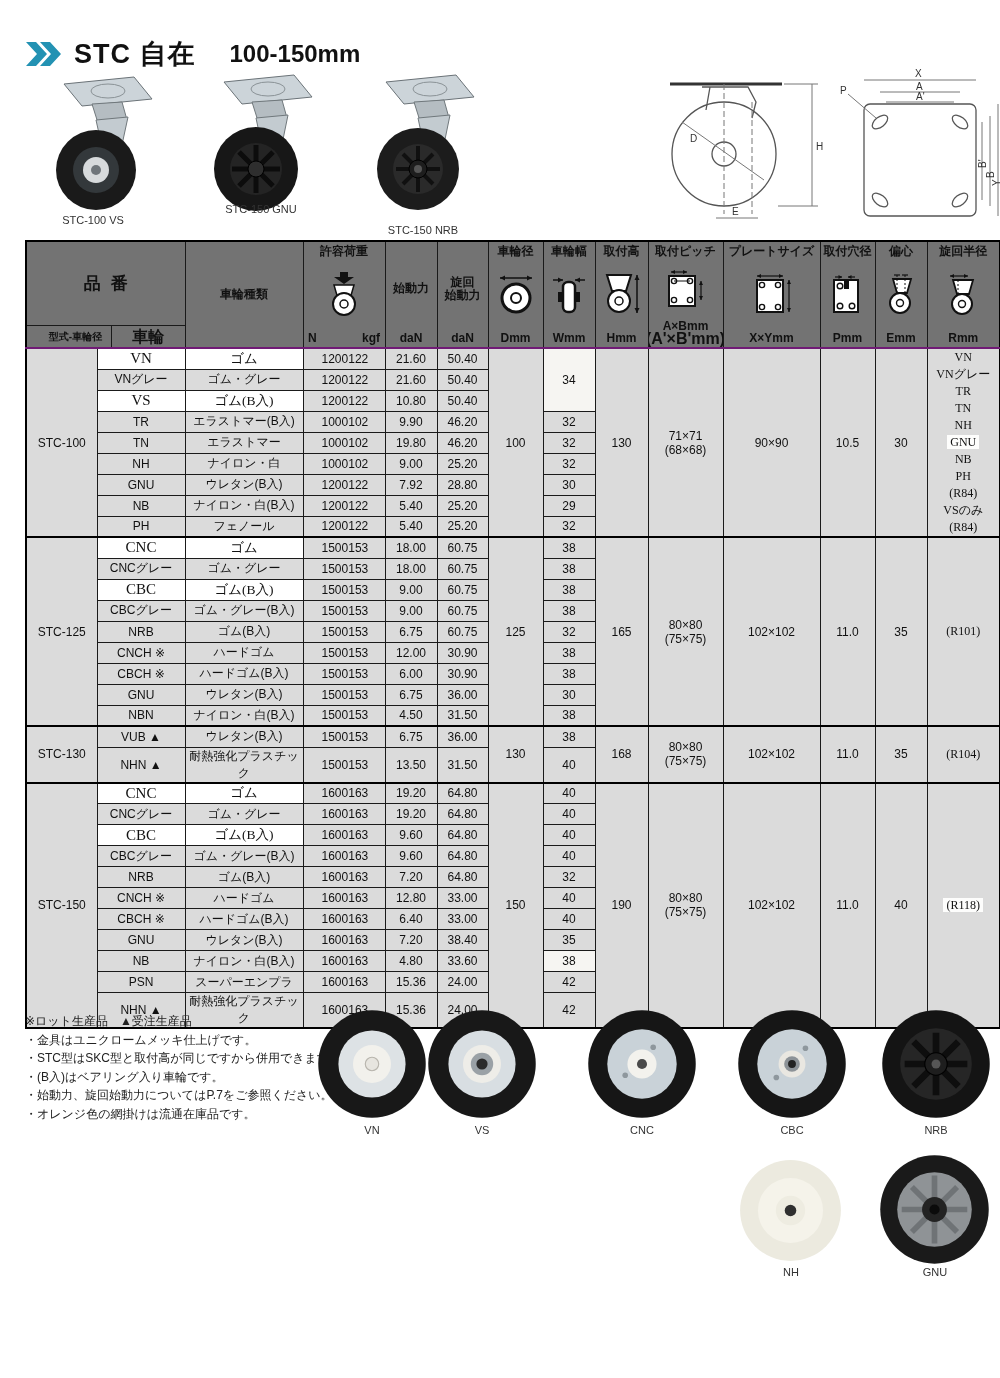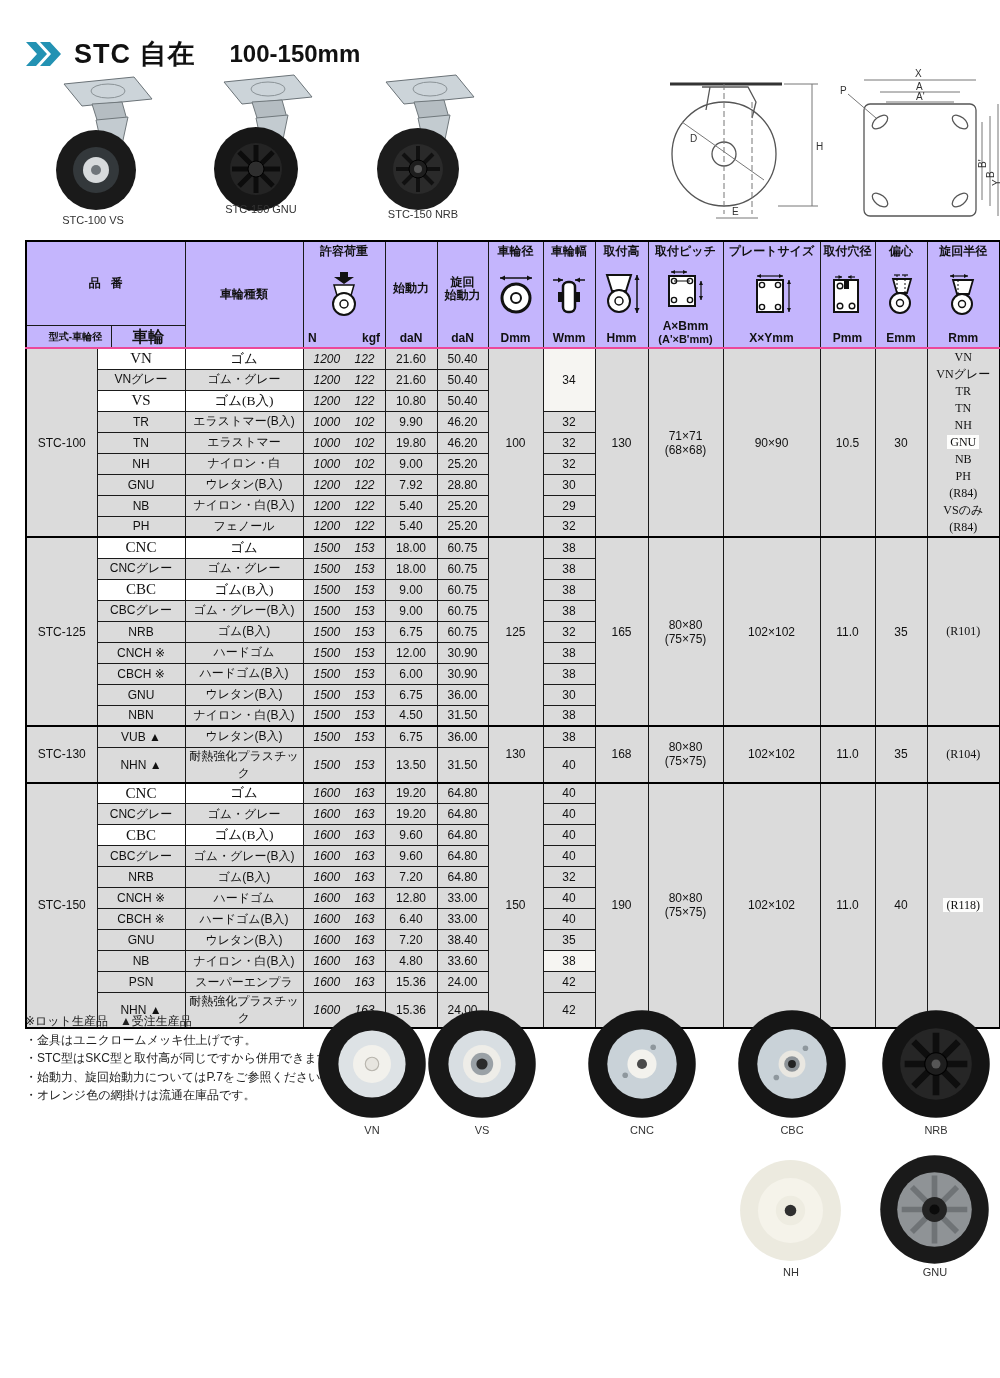--- a/index.html
+++ b/index.html
@@ -20,39 +20,39 @@
   .drawing{position:absolute;top:62px;left:652px;}
   .drawing svg text{font-size:10px;fill:#333;font-family:"Liberation Sans","DejaVu Sans",sans-serif;}
   .dim{stroke:#777;stroke-width:1;fill:none;}
   .out{stroke:#555;stroke-width:1.3;fill:none;}
 
   
   table.spec{position:absolute;left:25px;top:240px;width:975px;border-collapse:collapse;
              table-layout:fixed;background:#dbdbdb;border:2px solid #000;}
   .spec th,.spec td{border:1px solid #1a1a1a;padding:0;font-size:12px;text-align:center;
              vertical-align:middle;overflow:hidden;}
-  .spec thead th{border-bottom:2px solid #ec4899;background:#c4b5fd;}
+  .spec thead th{border-bottom:2px solid #701a75;background:#737373;}
   .spec tbody tr{height:21px;}
   .spec tbody tr.group-start td{border-top:2px solid #000;}
   .hwrap{display:flex;flex-direction:column;justify-content:space-between;align-items:center;height:100px;padding:3px 0 2px;}
   .h-label{font-size:12px;font-weight:bold;line-height:13px;}
   .h-unit{font-size:12px;font-weight:bold;line-height:13px;}
-  .h-unit2{font-size:11px;font-weight:bold;line-height:12px;}
+  .h-unit2{font-size:16px;font-weight:bold;line-height:12px;}
   .h-mid{flex:1;display:flex;align-items:center;justify-content:center;}
   .hinban-wrap{display:flex;flex-direction:column;height:105px;}
-  .hinban-top{flex:1;display:flex;align-items:center;justify-content:center;font-weight:bold;font-size:12px;letter-spacing:10px;padding-left:10px;}
+  .hinban-top{flex:1;display:flex;align-items:center;justify-content:center;font-weight:bold;font-size:17px;letter-spacing:10px;padding-left:10px;}
   .hinban-bottom{height:21px;border-top:1px solid #1a1a1a;display:flex;}
   .hb1{width:71px;border-right:1px solid #1a1a1a;font-size:10px;line-height:21px;font-weight:bold;padding-left:13px;}
   .hb2{flex:1;font-size:16px;line-height:21px;font-weight:bold;}
   .load-units{display:flex;justify-content:space-between;width:72px;padding:0 6px;}
 
   .cell-model{font-size:12px;}
   .cell-code{text-align:left;padding-left:7px;font-size:12px;}
   .cell-type{font-size:12px;}
-  .cell-load .load-flex{display:flex;justify-content:space-between;padding:0 10px;font-style:italic;}
+  .cell-load .load-flex{display:flex;justify-content:space-between;padding:0 18px;}
   .hl{background:#ffffff;}
   .cell-code.hl{font-family:"Liberation Serif","DejaVu Serif",serif;font-size:15px;}
   .cell-type.hl{font-family:"Liberation Serif","DejaVu Serif",serif;font-size:13.5px;}
   .hl-soft{background:#f6f5f2;}
   .cell-r{font-family:"Liberation Serif","DejaVu Serif",serif;font-size:11.5px;line-height:17px;}
   .r-hl{background:#fdfdfc;padding:0 3px;}
   .hicon svg{display:block;}
 
   
   .notes{position:absolute;left:25px;top:1012px;font-size:12px;line-height:18.5px;color:#222;}
@@ -109,21 +109,21 @@
       <ellipse cx="70" cy="19" rx="17" ry="7" fill="none" stroke="#8a9296"></ellipse>
       <polygon points="54,32 84,30 89,48 60,51" fill="#b5bdc2" stroke="#70787c"></polygon>
       <polygon points="58,48 90,45 82,84 66,86" fill="#c3cbd0" stroke="#70787c"></polygon>
       <circle cx="58" cy="99" r="41" fill="#1c1c1c"></circle>
       <circle cx="58" cy="99" r="25" fill="#2a2a2a"></circle>
       <path d="M58 76 L58 122 M36 99 L80 99 M43 84 L73 114 M73 84 L43 114" stroke="#101010" stroke-width="4" fill="none"></path>
       <circle cx="58" cy="99" r="9" fill="#1d1d1d" stroke="#000"></circle>
       <circle cx="58" cy="99" r="4" fill="#555"></circle>
     </svg>
   </div>
-  <div class="photo-caption" style="left:358px;top:208px;">STC-150 NRB</div>
+  <div class="photo-caption" style="left:358px;top:224px;">STC-150 NRB</div>
 
   <div class="drawing">
     <svg width="348" height="168" viewBox="0 0 348 168">
 
       <line x1="18" y1="22" x2="130" y2="22" stroke="#333" stroke-width="3"></line>
       <path class="out" d="M50 25 L96 25 L104 40 L100 56 M58 25 L54 48"></path>
       <circle class="out" cx="72" cy="92" r="52"></circle>
       <circle class="out" cx="72" cy="92" r="12"></circle>
       <line class="dim" x1="72" y1="22" x2="72" y2="152" stroke-dasharray="6,3"></line>
       <line class="dim" x1="100" y1="40" x2="100" y2="152" stroke-dasharray="6,3"></line>
@@ -823,20 +823,21 @@
           <td>24.00</td>
           <td class="cell-width" rowspan="1">42</td>
         </tr>
       </tbody>
   </table>
 
   <div class="notes" id="notes">
       <div class="note-line">※ロット生産品　▲受注生産品</div>
       <div class="note-line">・金具はユニクロームメッキ仕上げです。</div>
       <div class="note-line">・STC型はSKC型と取付高が同じですから併用できます。</div>
+      <div class="note-line">・(B入)はベアリング入り車輪です。</div>
       <div class="note-line">・始動力、旋回始動力についてはP.7をご参照ください。</div>
       <div class="note-line">・オレンジ色の網掛けは流通在庫品です。</div>
     </div>
 
   <div class="wheel-photo" style="left:316px;top:1008px;">
     <svg width="112" height="112" viewBox="0 0 100 100">
       <circle cx="50" cy="50" r="48" fill="#181818"></circle>
       <circle cx="50" cy="50" r="30" fill="#dde2e5"></circle>
       <circle cx="50" cy="50" r="17" fill="#f2f1ec"></circle>
       <circle cx="50" cy="50" r="6" fill="#e7e5df" stroke="#b8b5ad"></circle>

